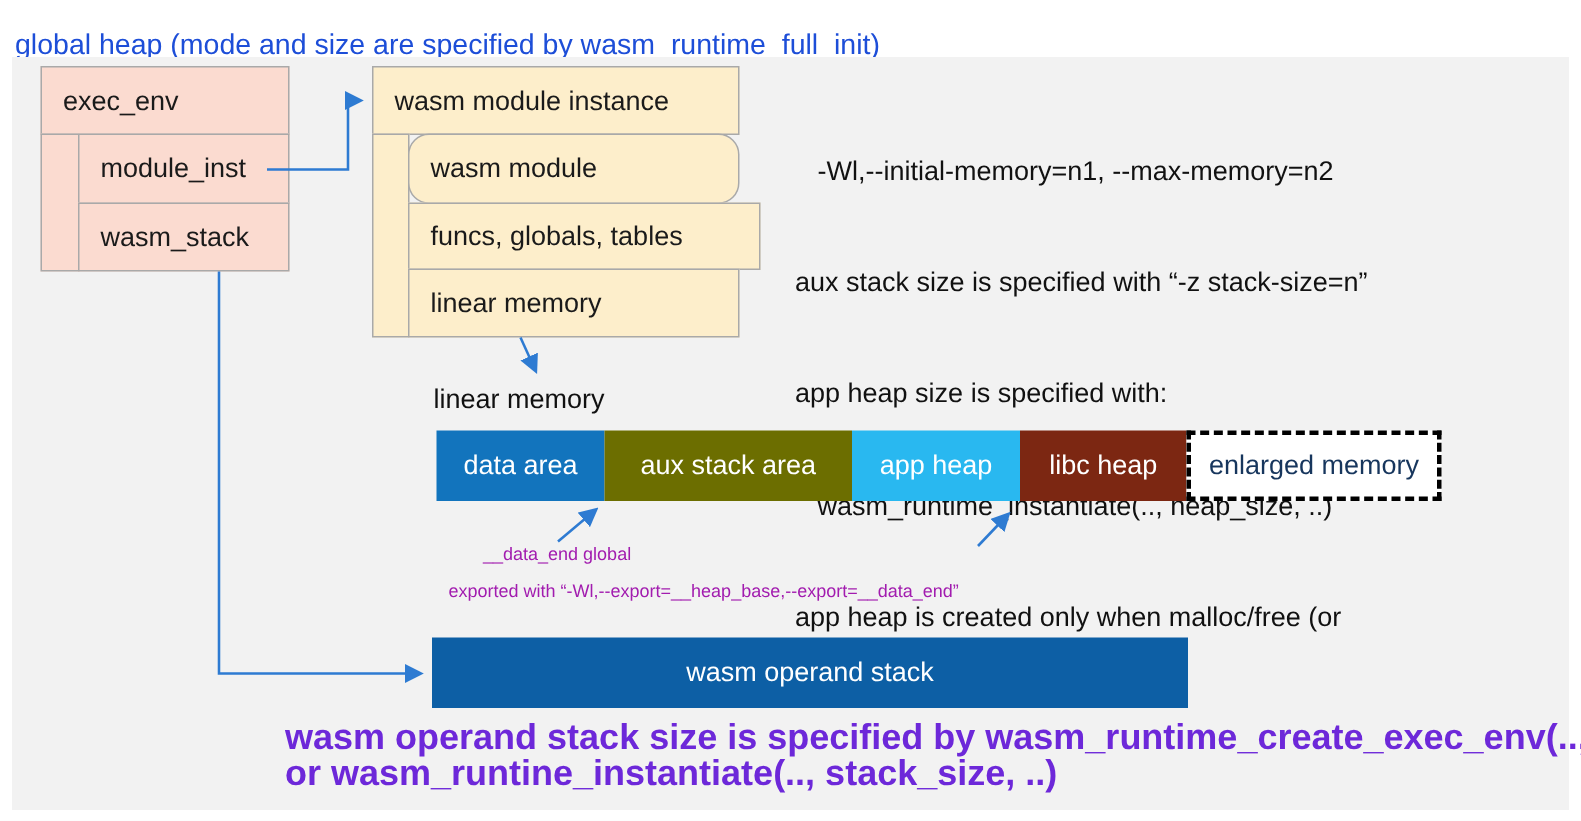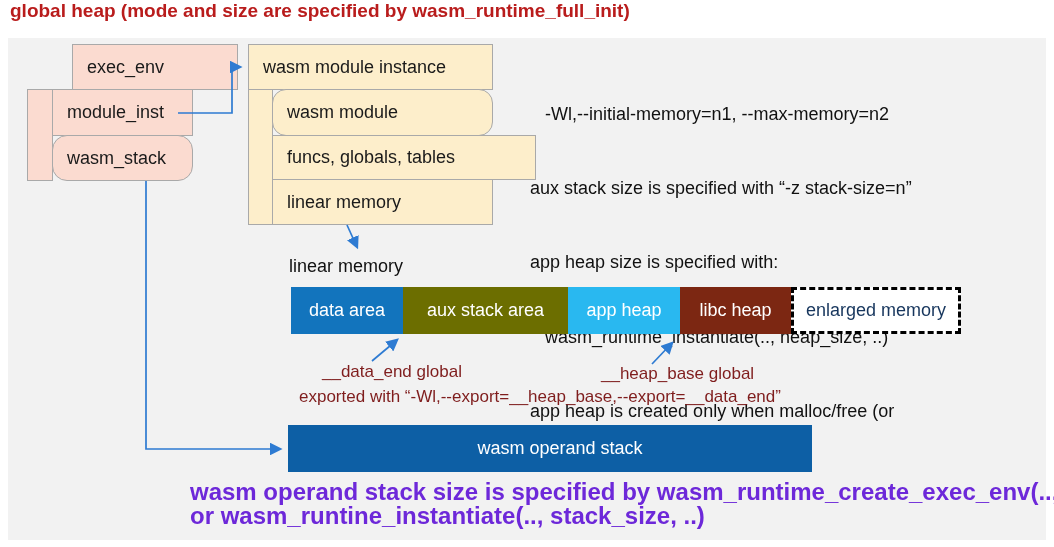--- a/index.html
+++ b/index.html
@@ -1,84 +1,83 @@
 <!DOCTYPE html>
 <html><head>
 <meta charset="utf-8">
 <style>
   html,body{margin:0;padding:0;background:#fff;}
   #stage{
     position:relative;width:1054px;height:547px;overflow:hidden;
     font-family:"Liberation Sans",sans-serif;color:#111;background:#fff;
   }
-  .title{position:absolute;left:10px;top:0;font-size:19px;color:#b91c1c;white-space:pre;font-weight:bold;}
+  .title{position:absolute;left:10px;top:20px;font-size:19px;color:#1d4ed8;white-space:pre;}
   .panel{position:absolute;left:8px;top:38px;width:1038px;height:502px;background:#f2f2f2;}
   .cell{
     position:absolute;border:1px solid #a9a9a9;box-sizing:border-box;
     font-size:18px;display:flex;align-items:center;padding-left:14px;color:#1a1a1a;
   }
   .pink{background:#fbdbd0;}
   .cream{background:#fdeecb;}
   .strip{padding-left:0;}
   .notes{position:absolute;left:530px;top:52px;font-size:18px;line-height:24.8px;white-space:pre;color:#111;}
   .lm-label{position:absolute;left:289px;top:256px;font-size:18px;}
   .seg{
     position:absolute;top:287px;height:47px;box-sizing:border-box;
     display:flex;align-items:center;justify-content:center;
     color:#fff;font-size:18px;white-space:nowrap;
   }
   .seg.enlarged{background:#fff;color:#17365d;border:3px dashed #000;}
-  .ann{position:absolute;font-size:17px;white-space:pre;color:#7f1d1d;}
+  .ann{position:absolute;font-size:12px;white-space:pre;color:#a21caf;}
   .operand-bar{
     position:absolute;left:288px;top:425px;width:504px;height:47px;background:#0d5fa5;
-    display:flex;align-items:center;justify-content:center;color:#fff;font-size:18px;padding-left:20px;
+    display:flex;align-items:center;justify-content:center;color:#fff;font-size:18px;
   }
   .bottom-note{position:absolute;font-size:24px;white-space:pre;color:#6d28d9;font-weight:bold;}
   svg.overlay{position:absolute;left:0;top:0;pointer-events:none;}
   .arrow{stroke:#2e7bd2;stroke-width:1.7;fill:none;}
 </style>
 </head>
 <body>
 
 <div id="stage">
 
   <div class="title">global heap (mode and size are specified by wasm_runtime_full_init)</div>
 
   <div class="panel"></div>
 
-  <div class="cell pink" style="left:27px;top:44px;width:166px;height:46px;margin-left:45px;">exec_env</div>
+  <div class="cell pink" style="left:27px;top:44px;width:166px;height:46px;">exec_env</div>
   <div class="cell pink strip" style="left:27px;top:89px;width:26px;height:92px;"></div>
   <div class="cell pink" style="left:52px;top:89px;width:141px;height:47px;">module_inst</div>
-  <div class="cell pink" style="left:52px;top:135px;width:141px;height:46px;border-radius:15px;">wasm_stack</div>
+  <div class="cell pink" style="left:52px;top:135px;width:141px;height:46px;">wasm_stack</div>
 
   <div class="cell cream" style="left:248px;top:44px;width:245px;height:46px;">wasm module instance</div>
   <div class="cell cream strip" style="left:248px;top:89px;width:25px;height:136px;"></div>
   <div class="cell cream" style="left:272px;top:89px;width:221px;height:47px;border-radius:14px;">wasm module</div>
-  <div class="cell cream" style="left:272px;top:135px;width:264px;height:45px;">funcs, globals, tables</div>
+  <div class="cell cream" style="left:272px;top:135px;width:235px;height:45px;">funcs, globals, tables</div>
   <div class="cell cream" style="left:272px;top:179px;width:221px;height:46px;">linear memory</div>
 
   <div class="notes">
     <div>   -Wl,--initial-memory=n1, --max-memory=n2</div>
     <div>aux stack size is specified with “-z stack-size=n”</div>
     <div>app heap size is specified with:</div>
     <div>   wasm_runtime_instantiate(.., heap_size, ..)</div>
     <div>app heap is created only when malloc/free (or</div>
     
   </div>
 
   <div class="lm-label">linear memory</div>
 
   <div class="seg" style="left: 291px; width: 112px; background-color: rgb(18, 116, 189);">data area</div>
   <div class="seg" style="left: 403px; width: 165px; background-color: rgb(108, 110, 0);">aux stack area</div>
   <div class="seg" style="left: 568px; width: 112px; background-color: rgb(41, 184, 240);">app heap</div>
   <div class="seg" style="left: 680px; width: 111px; background-color: rgb(124, 39, 18);">libc heap</div>
   <div class="seg enlarged" style="left:791px;width:170px;">enlarged memory</div>
 
   <div class="ann" style="left:322px;top:362px;">__data_end global</div>
-  <div class="ann" style="left:601px;top:364px;">__heap_base global</div>
   <div class="ann" style="left:299px;top:387px;">exported with “-Wl,--export=__heap_base,--export=__data_end”</div>
 
   <div class="operand-bar">
     <span>wasm operand stack</span>
   </div>
 
   <div class="bottom-note" style="left:190px;top:478px;">wasm operand stack size is specified by wasm_runtime_create_exec_env(.., stack_size)</div>
   <div class="bottom-note" style="left:190px;top:502px;">or wasm_runtine_instantiate(.., stack_size, ..)</div>
 
   <svg class="overlay" width="1054" height="547" viewBox="0 0 1054 547">

